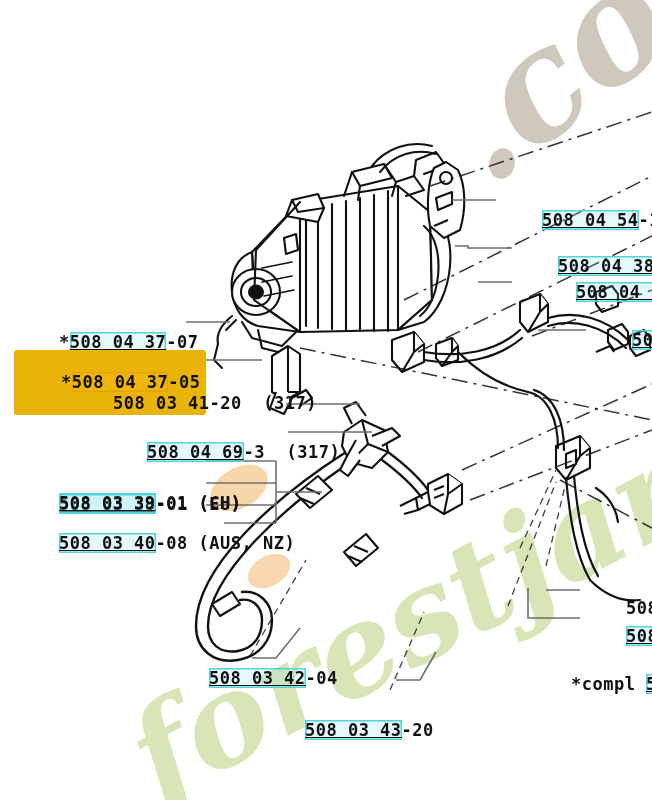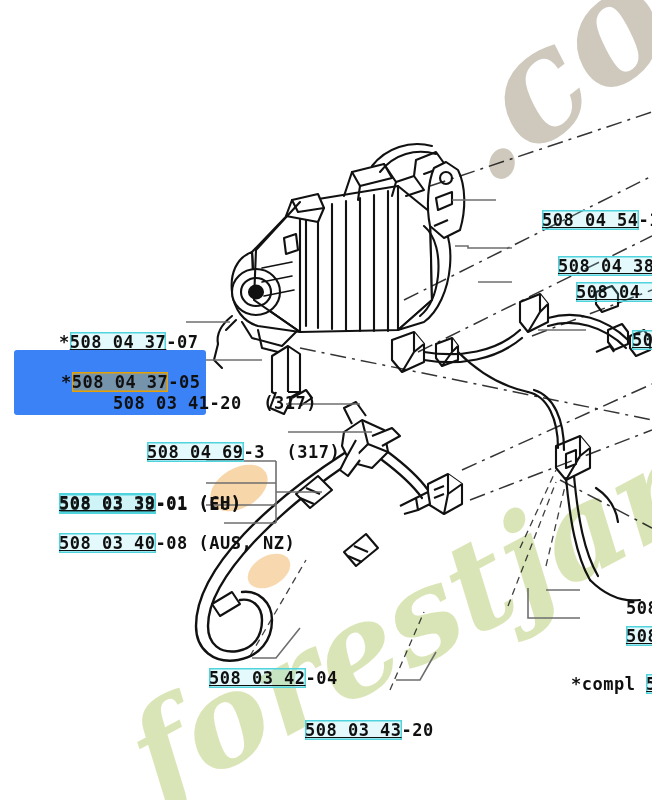--- a/index.html
+++ b/index.html
@@ -17,21 +17,21 @@
 
   
   #art{position:absolute;left:0;top:0;width:652px;height:800px;}
 
   
   .lbl{position:absolute;white-space:pre;font-weight:700;color:#101010;
        font-size:17px;letter-spacing:.5px;line-height:20px;}
   .lbl .hl{position:relative;display:inline-block;}
   
   .cyan{box-shadow:inset 0 0 0 1.5px #4fd3dd;background:rgba(120,225,235,.20);text-decoration:underline;}
-  .yellowrow{background:#3b82f6;padding:2px 5px 3px 4px;border-radius:3px;}
+  .yellowrow{background:#eab308;padding:2px 5px 3px 4px;border-radius:3px;}
   .amber{box-shadow:inset 0 0 0 1.5px #e8a200;background:rgba(255,190,0,.30);}
   .ctry{letter-spacing:.5px;}
 </style>
 </head>
 <body>
 
 <div id="page">
 
   <div class="wm wm-com" style="left:402px;top:78px;font-size:150px;transform:rotate(-38deg);transform-origin:0 0;opacity:.95;">
     <span>.com</span>

